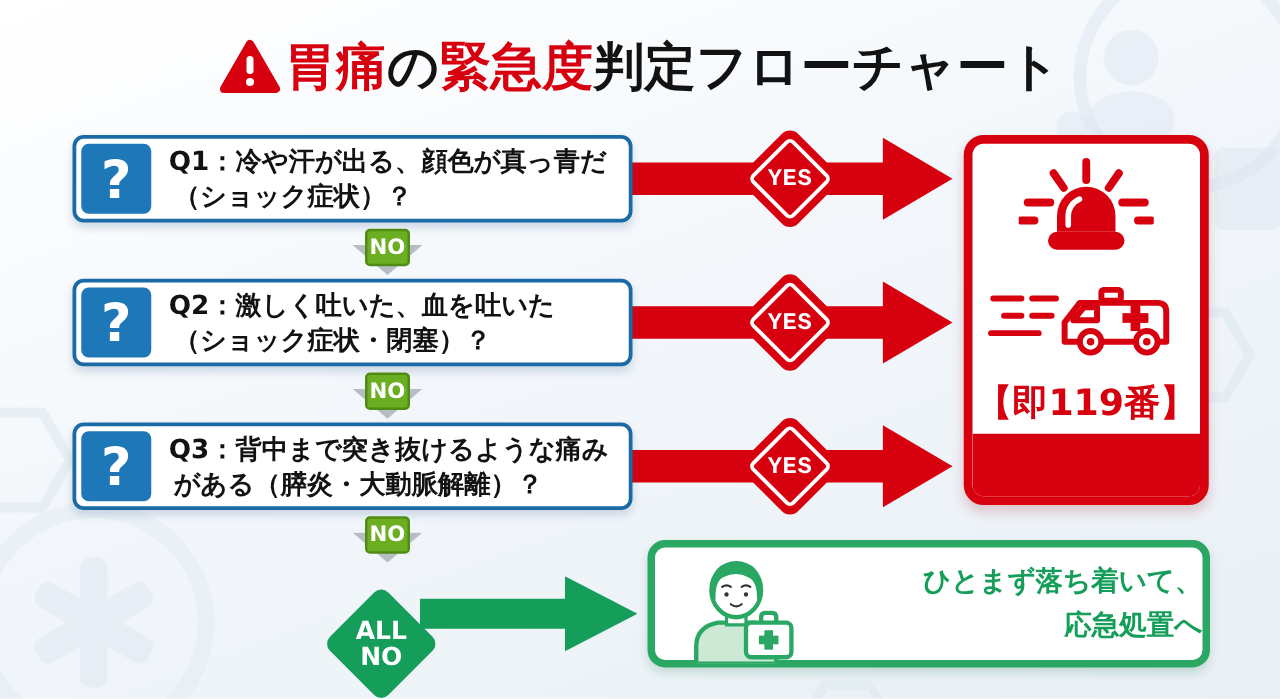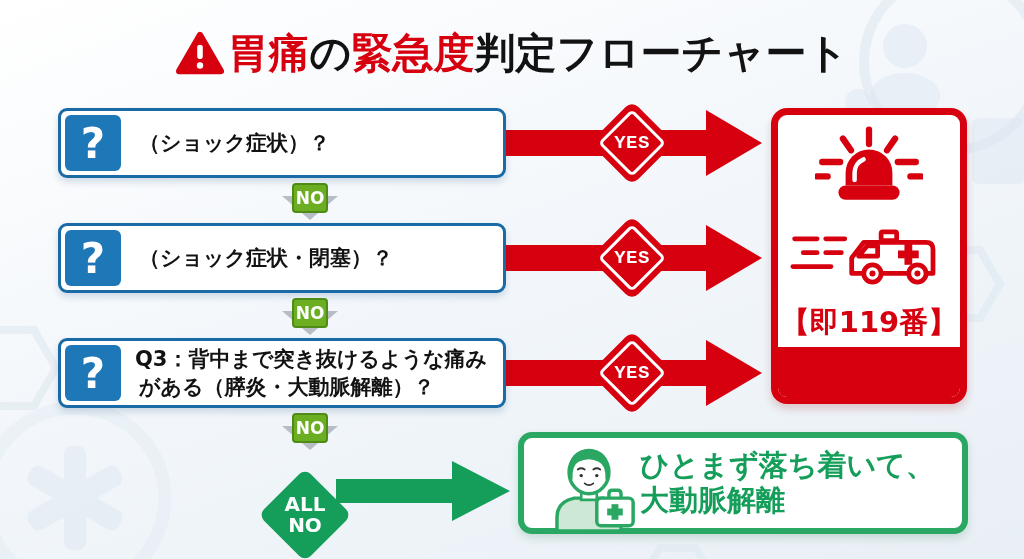--- a/index.html
+++ b/index.html
@@ -74,22 +74,22 @@
   .green-bar{position:absolute;left:336px;top:479px;width:122px;height:24px;background:var(--green);}
   .green-head{position:absolute;left:452px;top:461px;width:58px;height:60px;background:var(--green);
     clip-path:polygon(0 0,100% 50%,0 100%);}
 
   
   .calm-box{position:absolute;left:518px;top:432px;width:450px;height:102px;background:#fff;
     border:6px solid var(--green-border);border-radius:14px;
     box-shadow:0 4px 8px rgba(20,110,60,.18);
     display:flex;align-items:center;}
   .person-svg{width:102px;height:90px;margin-left:14px;margin-top:6px;color:var(--green-border);flex:none;}
-  .calm-text{flex:1;text-align:left;color:var(--green);font-weight:900;
-    font-size:29px;line-height:35px;white-space:nowrap;}
+  .calm-text{flex:1;text-align:right;color:var(--green);font-weight:900;
+    font-size:22px;line-height:35px;white-space:nowrap;}
 </style>
 </head>
 <body>
 
 <div id="stage">
 
   <svg class="bg-deco" viewBox="0 0 1024 559">
     <g fill="none" stroke="#dde7f0" opacity="0.55">
       <circle cx="952" cy="62" r="88" stroke-width="10"></circle>
       <path d="M940 250 l40 0 l20 34 l-20 34 l-40 0 l-20 -34 Z" stroke-width="8"></path>
@@ -119,28 +119,30 @@
   <div class="red-head" style="left:706px;top:340px;"></div>
 
   <div class="green-bar"></div>
   <div class="green-head"></div>
 
   <div class="qbox" style="top:108px;">
     <div class="qmark">
       <span>?</span>
     </div>
     <div class="qtext">
+      <div class="l1">Q1：冷や汗が出る、顔色が真っ青だ</div>
       <div class="l2">（ショック症状）？</div>
     </div>
   </div>
   <div class="qbox" style="top:223px;">
     <div class="qmark">
       <span>?</span>
     </div>
     <div class="qtext">
+      <div class="l1">Q2：激しく吐いた、血を吐いた</div>
       <div class="l2">（ショック症状・閉塞）？</div>
     </div>
   </div>
   <div class="qbox" style="top:338px;">
     <div class="qmark">
       <span>?</span>
     </div>
     <div class="qtext">
       <div class="l1">Q3：背中まで突き抜けるような痛み</div>
       <div class="l2">がある（膵炎・大動脈解離）？</div>
@@ -228,21 +230,21 @@
         <circle cx="64" cy="40" r="2" fill="#333"></circle>
       <path d="M42 33 q4 -3 8 0 M60 33 q4 -3 8 0" stroke="#333" stroke-width="2" fill="none" stroke-linecap="round"></path>
       <path d="M50 49 q5 4 10 0" stroke="#333" stroke-width="2" fill="none" stroke-linecap="round"></path>
       <path d="M78 66 v-5 q0 -4 4 -4 h6 q4 0 4 4 v5" fill="#fff" stroke="currentColor" stroke-width="4"></path>
       <rect x="64" y="66" width="42" height="32" rx="5" fill="#fff" stroke="currentColor" stroke-width="4"></rect>
       <rect x="81" y="73" width="8" height="18" fill="currentColor"></rect>
       <rect x="76" y="78" width="18" height="8" fill="currentColor"></rect>
     </svg>
     <div class="calm-text">
       <div>ひとまず落ち着いて、</div>
-      <div>大動脈解離</div>
+      <div>応急処置へ</div>
     </div>
   </div>
 
   <div class="title-bar">
     <svg class="warn-svg" viewBox="0 0 60 56">
       <path d="M30 5 L56 50 H4 Z" fill="currentColor" stroke="currentColor" stroke-width="8" stroke-linejoin="round"></path>
       <rect x="26.5" y="17" width="7" height="18" rx="3.5" fill="#fff"></rect>
       <circle cx="30" cy="43" r="4" fill="#fff"></circle>
     </svg>
     <div class="title-text">

